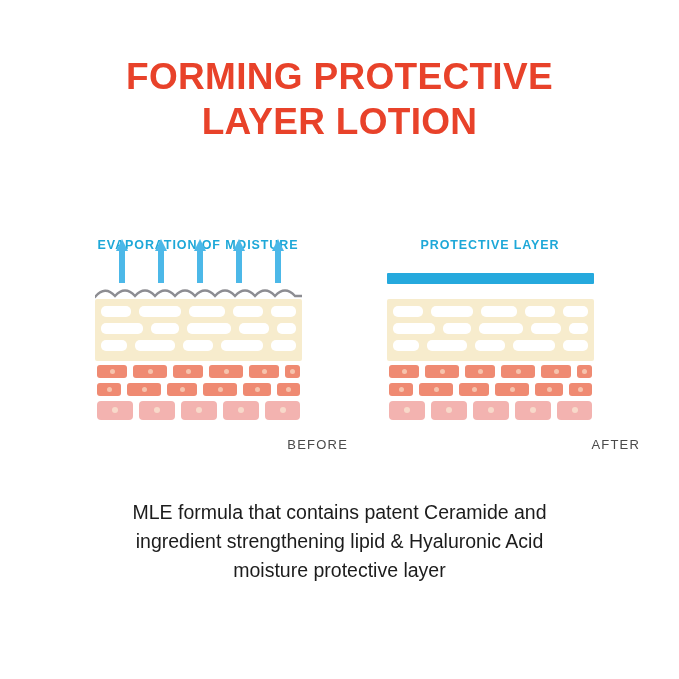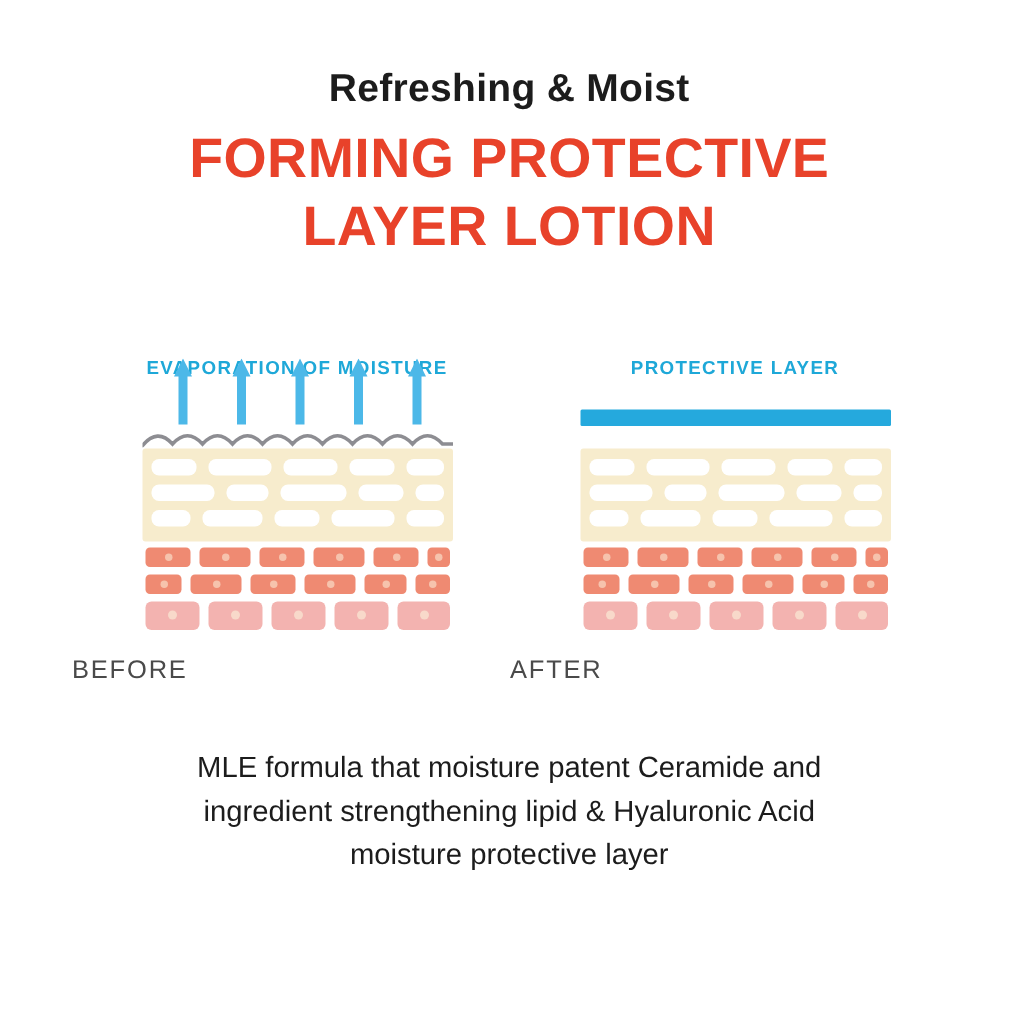--- a/index.html
+++ b/index.html
@@ -177,22 +177,22 @@
     left: 0;
     width: 207px;
     height: 48px;
   }
 
   .panel-label {
     position: absolute;
     top: 212px;
     left: 0;
     width: 300px;
-    text-align: left;
-    font-size: 17px;
+    text-align: right;
+    font-size: 13px;
     color: #4a4a4a;
     letter-spacing: 1.2px;
   }
 
   
   .description {
     position: absolute;
     top: 498px;
     left: 60px;
     width: 559px;
@@ -202,21 +202,20 @@
     line-height: 1.48;
   }
   .description div { white-space: nowrap; }
 </style>
 </head>
 <body>
 
 <div class="page">
 
   <div class="heading-block">
-    <div class="subtitle">Refreshing &amp; Moist</div>
     <div class="title">
       <div>FORMING PROTECTIVE</div>
       <div>LAYER LOTION</div>
     </div>
   </div>
 
   <div class="diagram">
 
     <div class="panel before">
       <div class="panel-caption">EVAPORATION OF MOISTURE</div>
@@ -424,18 +423,18 @@
               <span class="nucleus"></span>
             </div>
         </div>
       </div>
 
       <div class="panel-label">AFTER</div>
     </div>
   </div>
 
   <div class="description">
-    <div>MLE formula that moisture patent Ceramide and</div>
+    <div>MLE formula that contains patent Ceramide and</div>
     <div>ingredient strengthening lipid &amp; Hyaluronic Acid</div>
     <div>moisture protective layer</div>
   </div>
 
 </div>
 
 </body></html>

